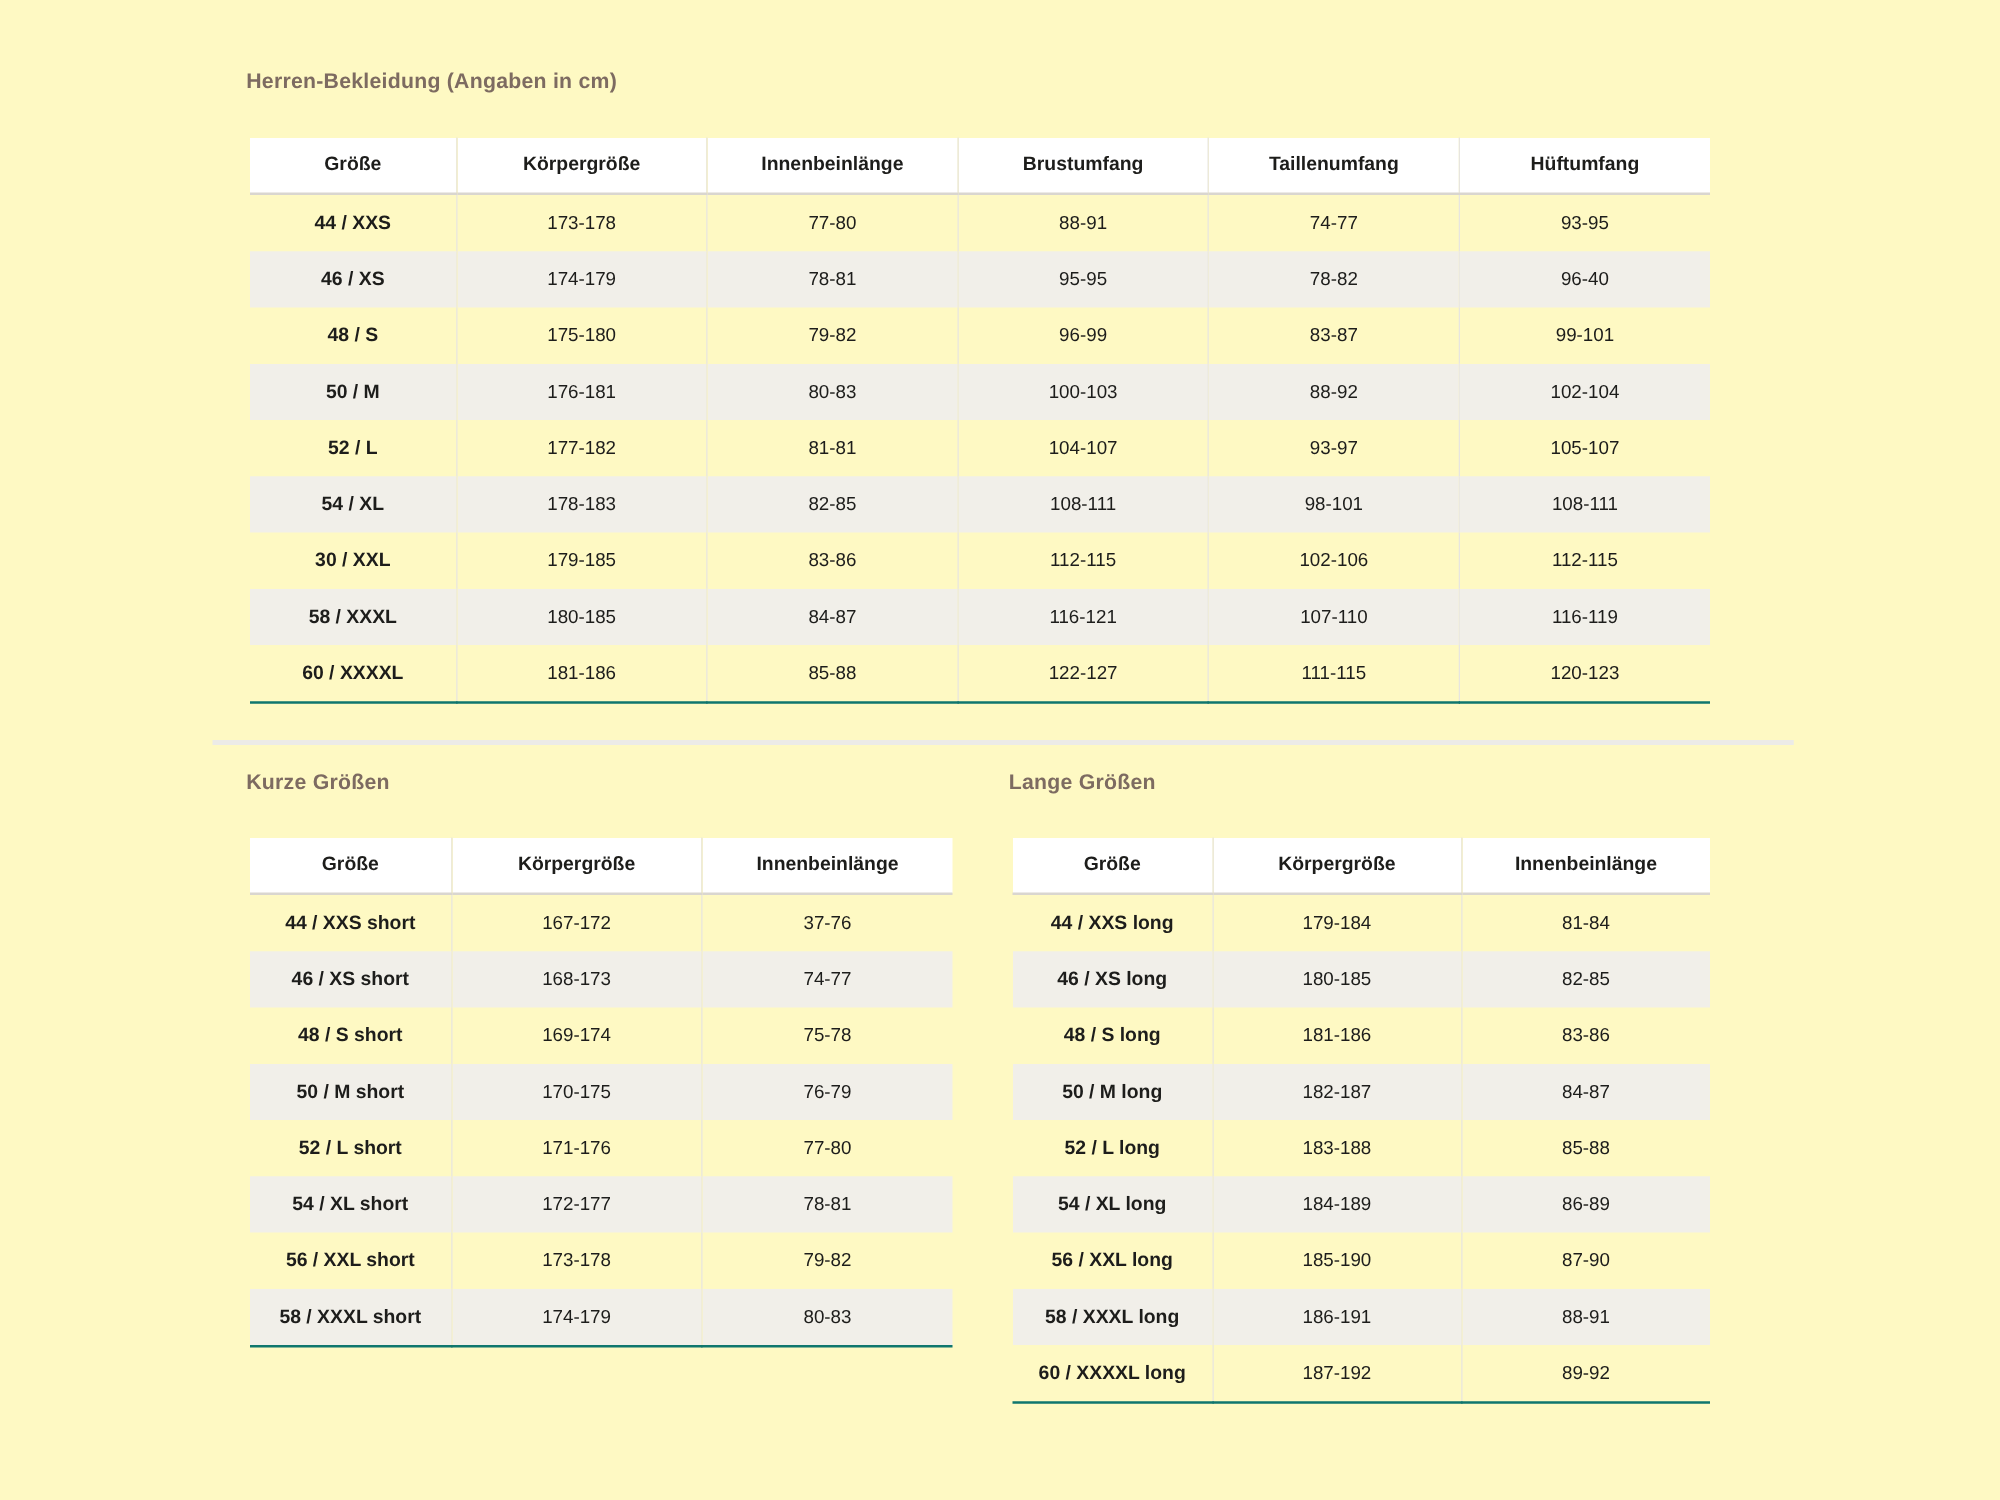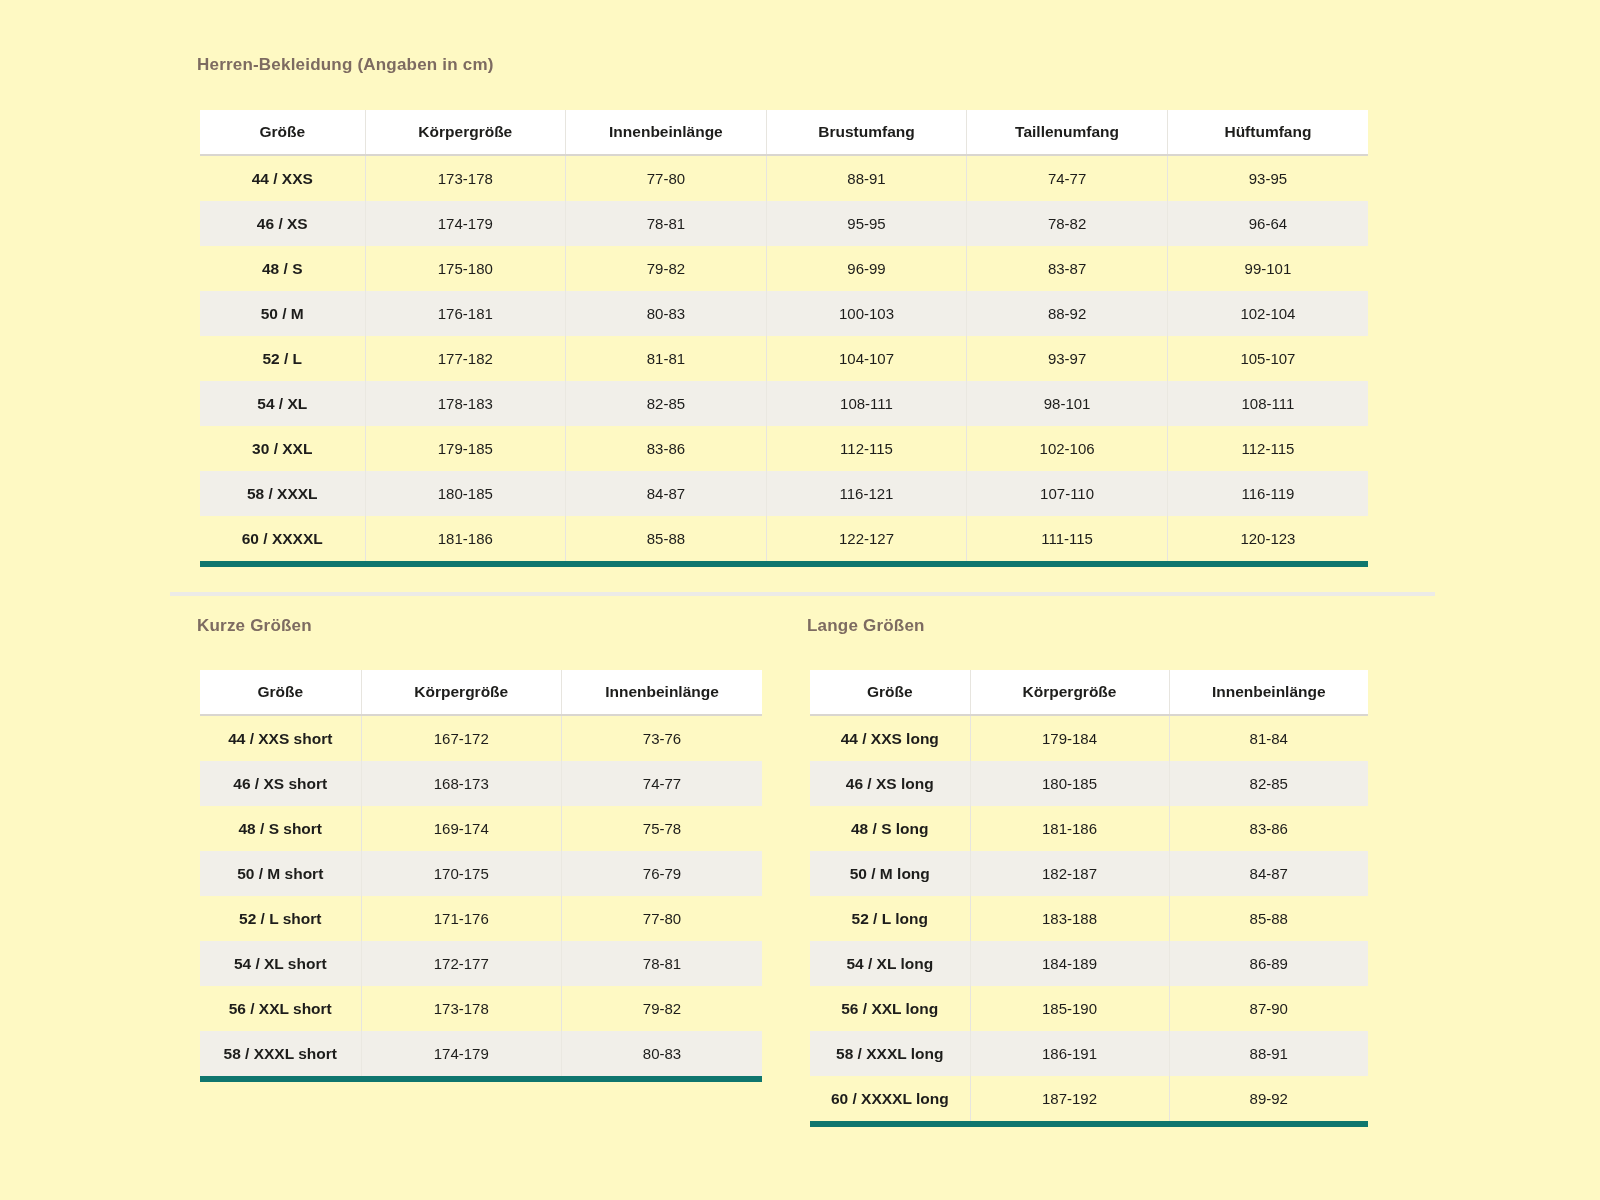--- a/index.html
+++ b/index.html
@@ -23,21 +23,21 @@
     font-weight: bold;
     color: #7d6b61;
     letter-spacing: 0.2px;
     white-space: nowrap;
   }
   .tbl-wrap { position: absolute; }
   table {
     border-collapse: collapse;
     table-layout: fixed;
     width: 100%;
-    border-bottom: 6px solid #0f766e;
+    border-bottom: 2px solid #0f766e;
   }
   th, td {
     text-align: center;
     vertical-align: middle;
     border-left: 1px solid #e7e5df;
     padding: 0 4px;
     overflow: hidden;
     white-space: nowrap;
   }
   th:first-child, td:first-child { border-left: none; }
@@ -111,21 +111,21 @@
             <td>88-91</td>
             <td>74-77</td>
             <td>93-95</td>
           </tr>
           <tr>
             <th scope="row">46 / XS</th>
             <td>174-179</td>
             <td>78-81</td>
             <td>95-95</td>
             <td>78-82</td>
-            <td>96-64</td>
+            <td>96-40</td>
           </tr>
           <tr>
             <th scope="row">48 / S</th>
             <td>175-180</td>
             <td>79-82</td>
             <td>96-99</td>
             <td>83-87</td>
             <td>99-101</td>
           </tr>
           <tr>
@@ -197,21 +197,21 @@
           <tr>
             <th>Größe</th>
             <th>Körpergröße</th>
             <th>Innenbeinlänge</th>
           </tr>
         </thead>
         <tbody>
           <tr>
             <th scope="row">44 / XXS short</th>
             <td>167-172</td>
-            <td>73-76</td>
+            <td>37-76</td>
           </tr>
           <tr>
             <th scope="row">46 / XS short</th>
             <td>168-173</td>
             <td>74-77</td>
           </tr>
           <tr>
             <th scope="row">48 / S short</th>
             <td>169-174</td>
             <td>75-78</td>

